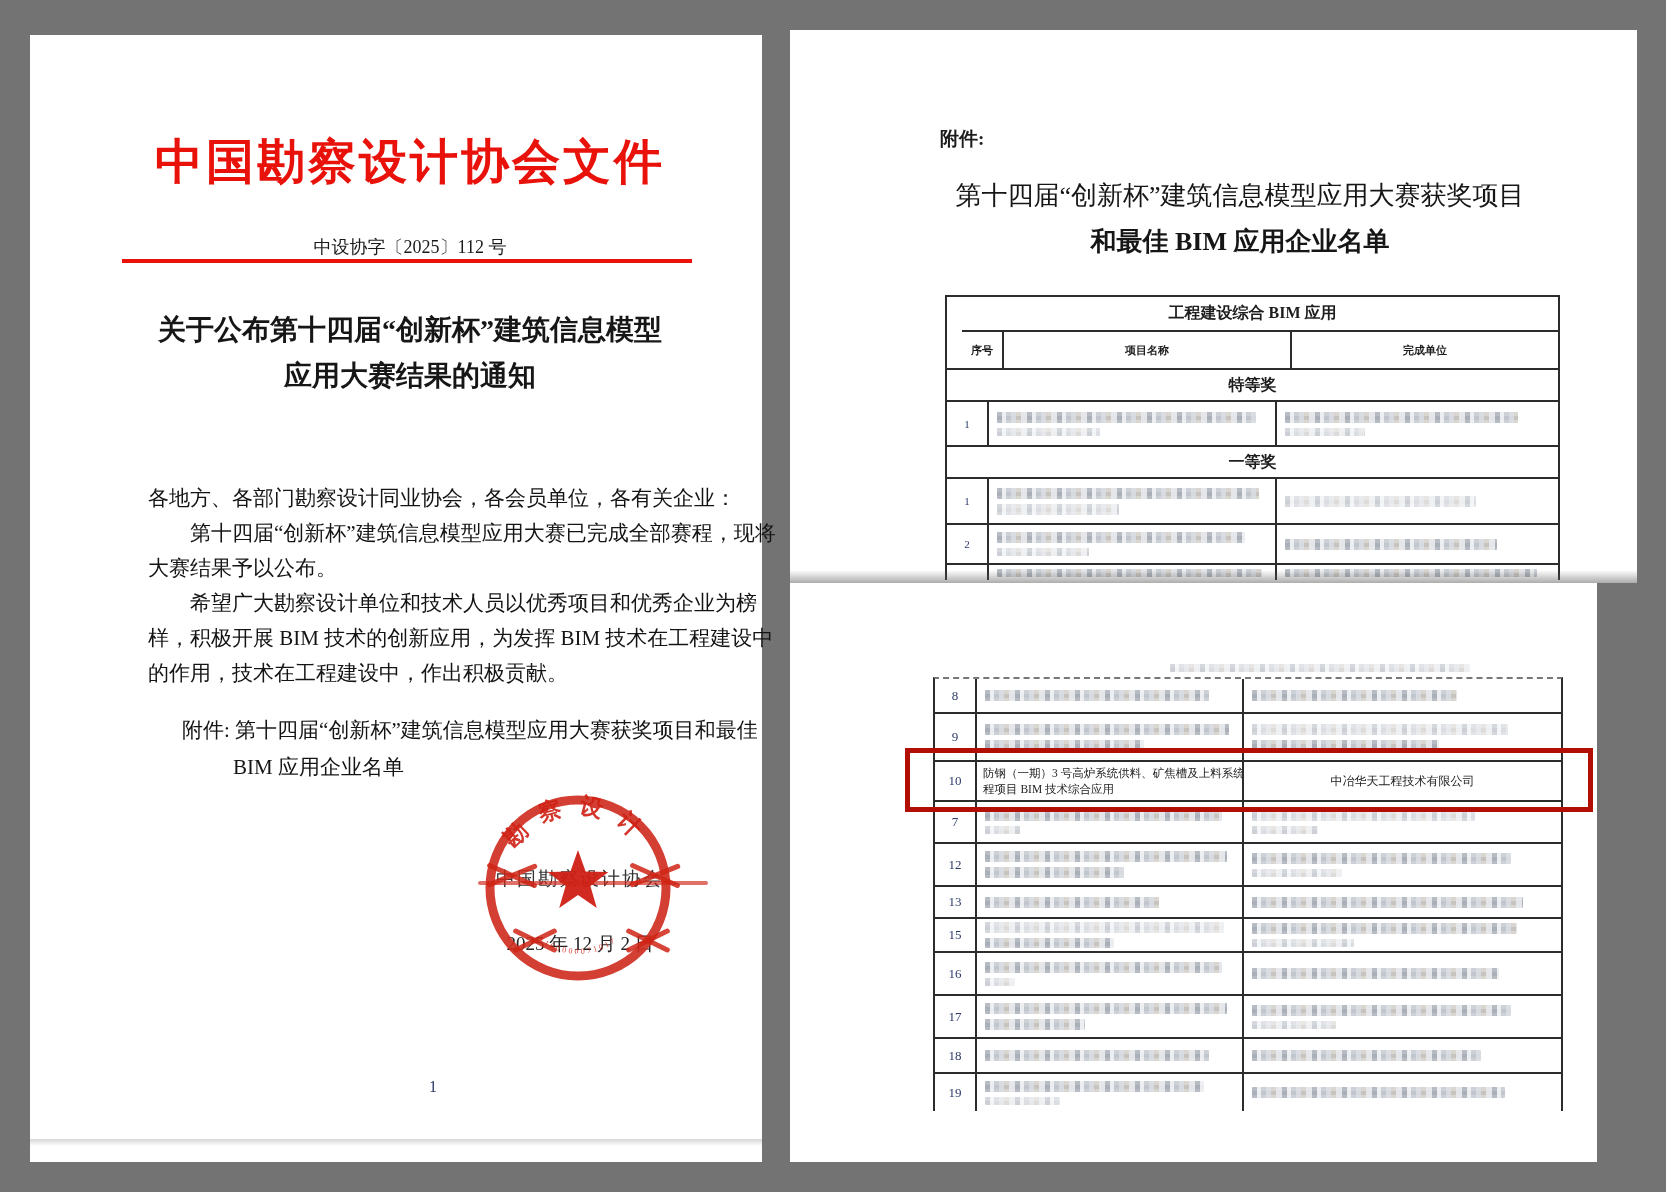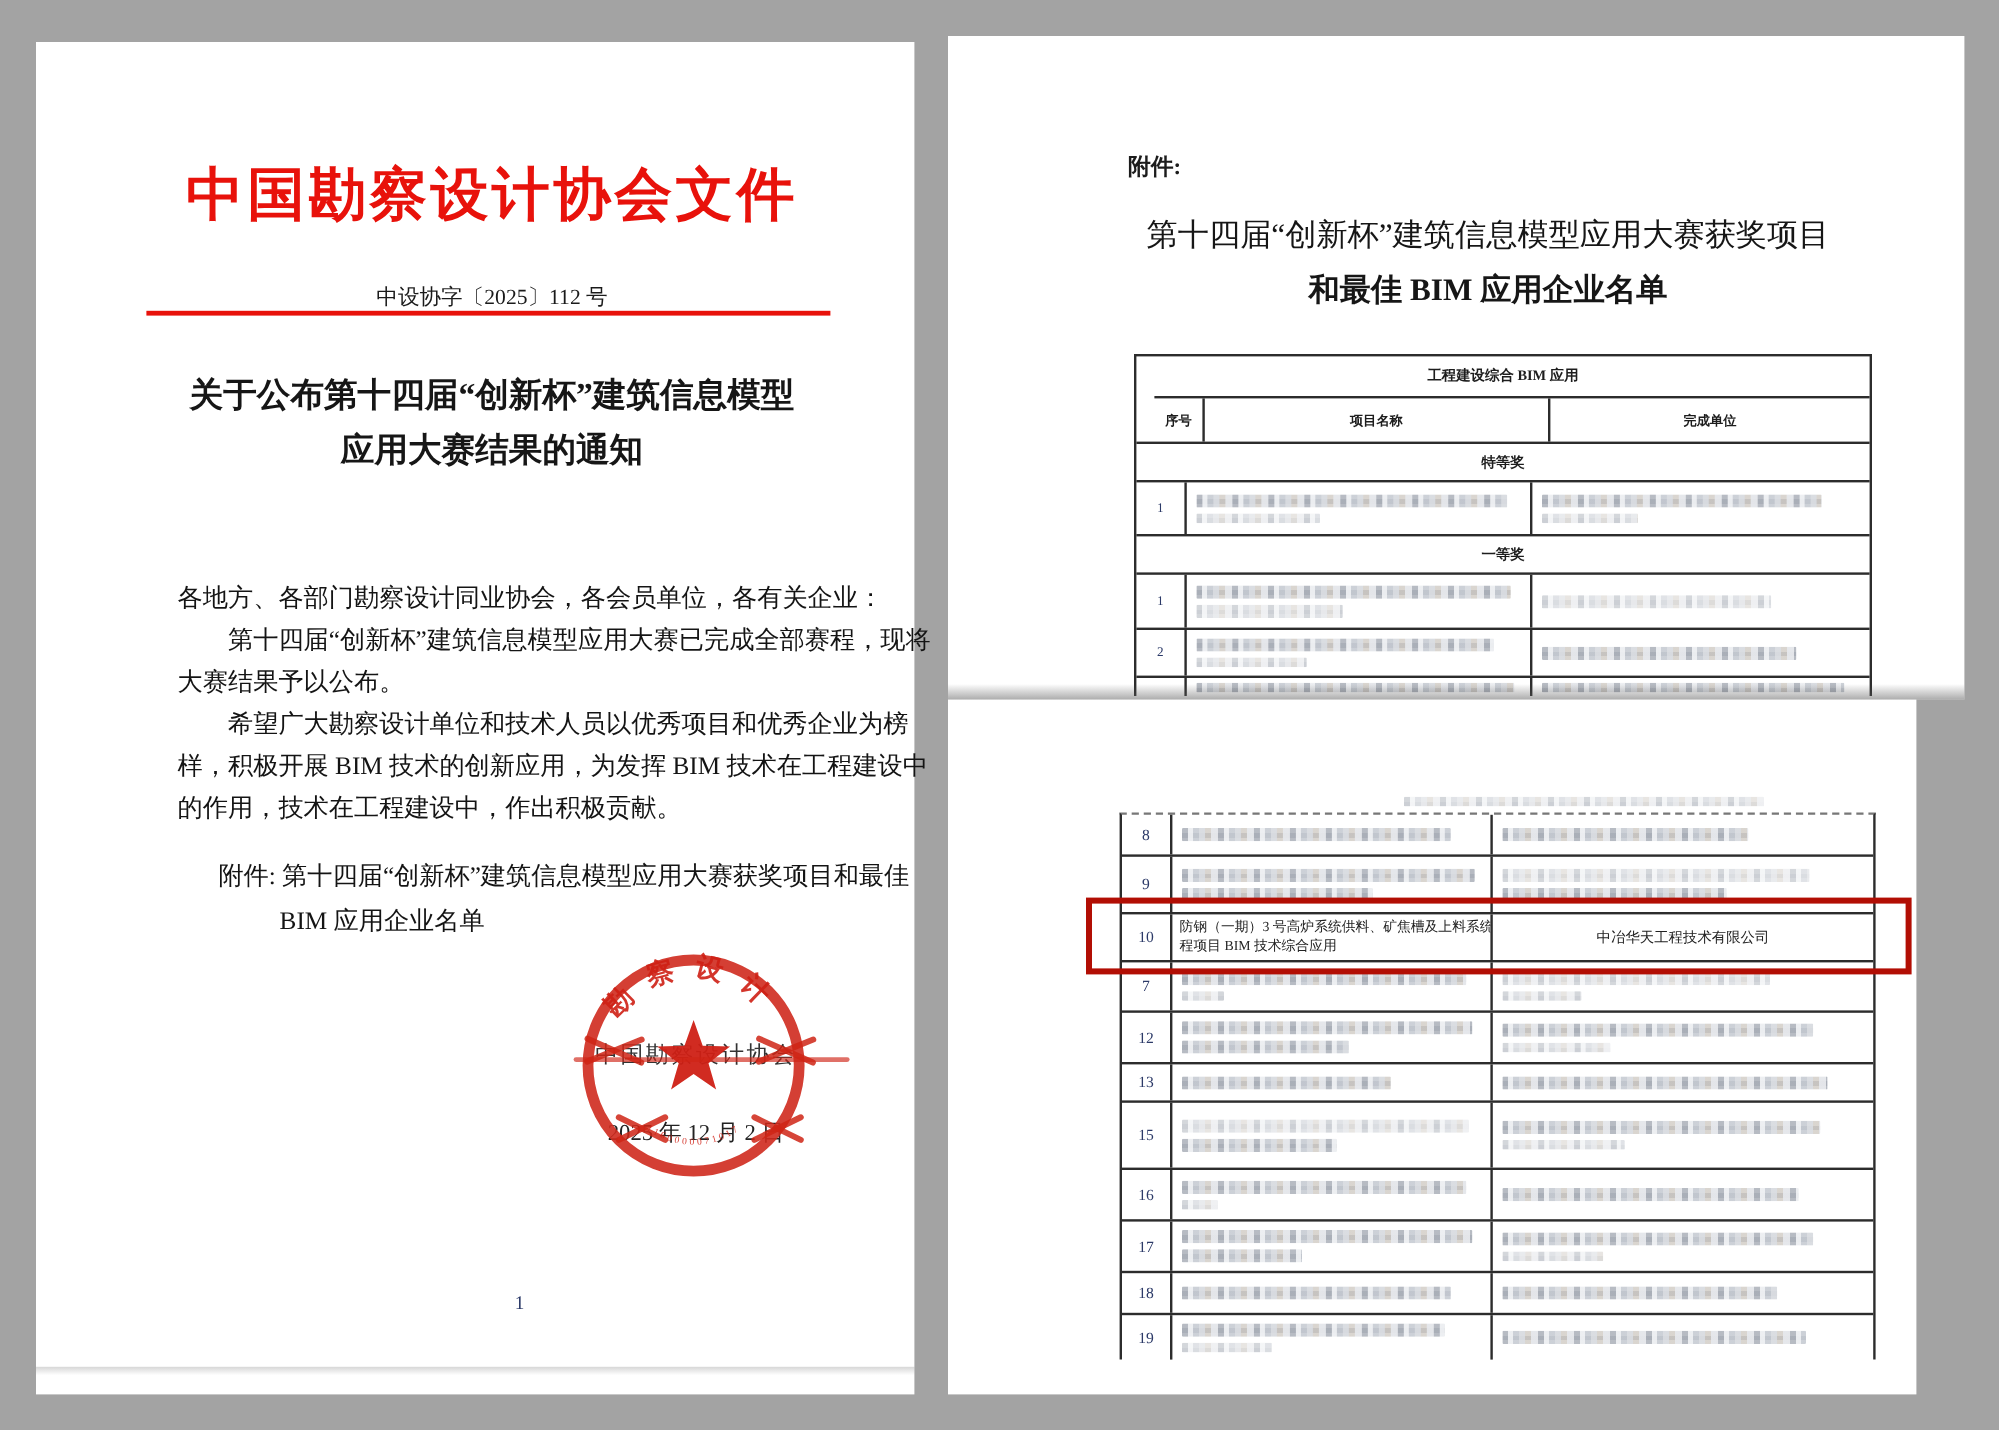--- a/index.html
+++ b/index.html
@@ -1,35 +1,35 @@
 <!DOCTYPE html>
 <html><head>
 <meta charset="utf-8">
 <style>
   html,body{margin:0;padding:0;background:#000;}
-  .canvas{position:relative;width:1666px;height:1192px;background:#a3a3a3;overflow:hidden;
+  .canvas{position:relative;width:1666px;height:1192px;background:#737373;overflow:hidden;
           font-family:"Liberation Serif","DejaVu Serif",serif;color:#111;}
   .page{position:absolute;background:#fff;}
   .abs{position:absolute;}
   .ctr{text-align:center;}
   .bl{height:35px;line-height:35px;white-space:nowrap;}
   .bl.ind{text-indent:42px;}
   
   .tbl{position:absolute;background:#fff;border:2px solid #2c2c2c;box-sizing:border-box;}
   .tr{display:flex;box-sizing:border-box;border-top:2px solid #2c2c2c;}
   .tr:first-child{border-top:none;}
   .tc{box-sizing:border-box;border-left:2px solid #2c2c2c;display:flex;flex-direction:column;
       justify-content:center;gap:5px;padding:3px 8px;overflow:hidden;}
   .tc:first-child{border-left:none;}
   .tc.num{align-items:center;justify-content:center;color:#2c3a68;padding:2px;}
   .tc.merged{width:100%;align-items:center;justify-content:center;font-weight:bold;color:#1d1d1d;}
   .tc.head{align-items:center;justify-content:center;font-weight:bold;color:#1d1d1d;}
   .f1 .w-no{width:40px;flex:none;} .f1 .w-pr{width:288px;flex:none;} .f1 .w-co{flex:1;}
   .f2 .w-no{width:40px;flex:none;} .f2 .w-pr{width:267px;flex:none;} .f2 .w-co{flex:1;}
-  .f1 .tc.num{font-size:11px;} .f1 .tc.merged{font-size:12px;} .f1 .tc.head{font-size:11px;}
+  .f1 .tc.num{font-size:11px;} .f1 .tc.merged{font-size:16px;} .f1 .tc.head{font-size:11px;}
   .f2 .tc.num{font-size:13px;}
   
   .mz{height:11px;border-radius:1px;background-image:
       repeating-linear-gradient(90deg, rgba(124,132,146,.55) 0 5px, rgba(236,238,241,.95) 5px 9px,
         rgba(171,178,189,.6) 9px 14px, rgba(214,217,222,.9) 14px 19px,
         rgba(148,136,120,.35) 19px 24px, rgba(228,230,234,.95) 24px 30px),
       repeating-linear-gradient(180deg, rgba(255,255,255,.45) 0 4px, rgba(150,156,168,.28) 4px 8px);}
   .mz.light{opacity:.6;}
   .mz.s{height:8px;}
   
@@ -240,21 +240,21 @@
         <div class="tc num w-no">13</div>
         <div class="tc w-pr">
           <div class="mz" style="width:70%;"></div>
         </div>
         <div class="tc w-co">
           <div class="mz" style="width:90%;"></div>
         </div>
       </div>
 
 
-      <div class="tr" style="height:56px;">
+      <div class="tr" style="height:34px;">
         <div class="tc num w-no">15</div>
         <div class="tc w-pr">
           <div class="mz light" style="width:96%;"></div>
           <div class="mz" style="width:52%;"></div>
         </div>
         <div class="tc w-co">
           <div class="mz" style="width:88%;"></div>
           <div class="mz light s" style="width:34%;"></div>
         </div>
       </div>

